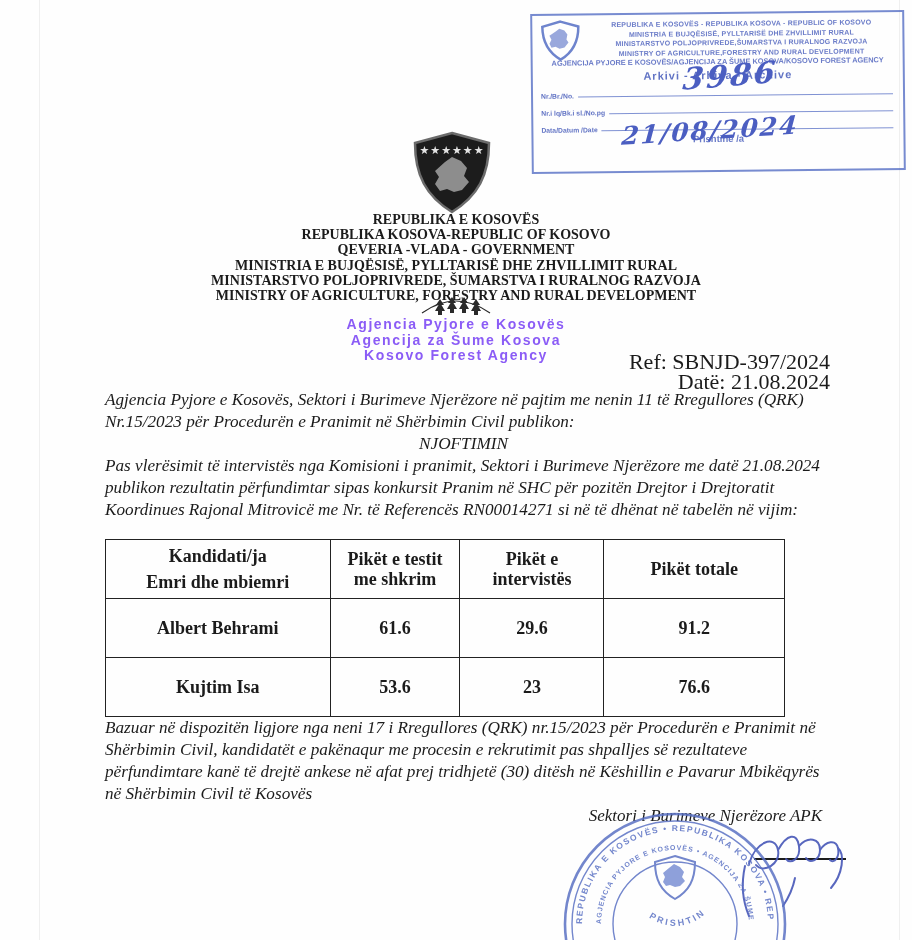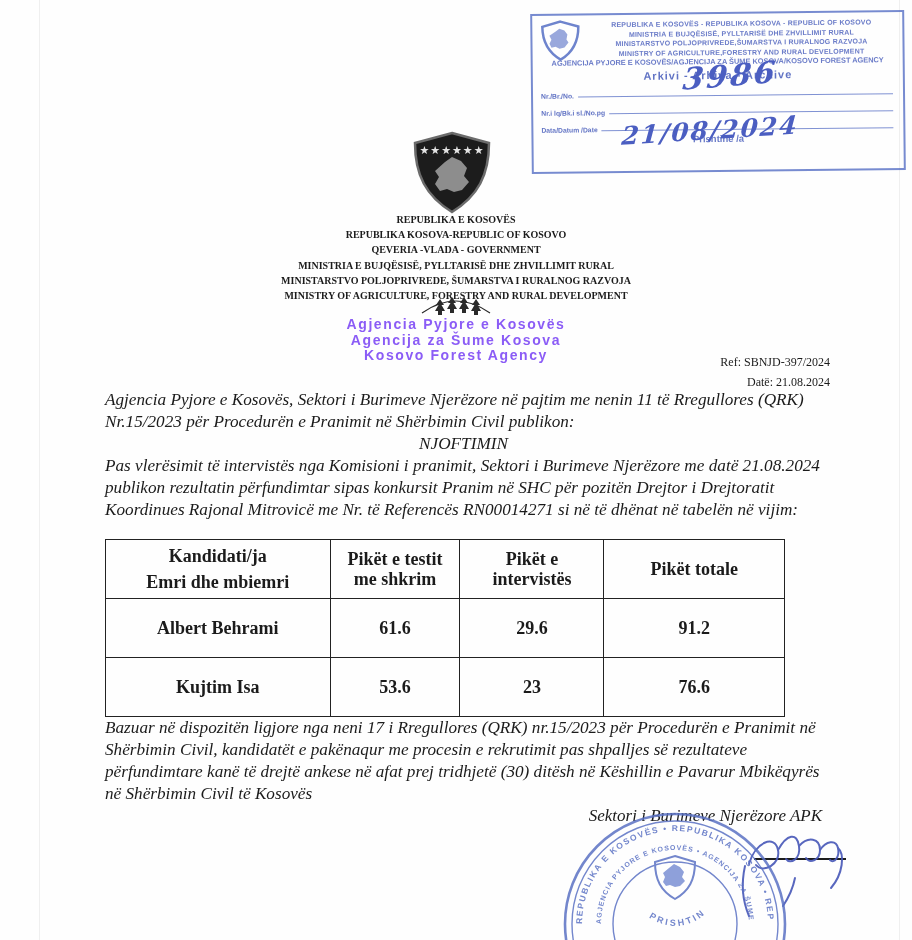--- a/index.html
+++ b/index.html
@@ -41,28 +41,28 @@
   .hand {
     position:absolute; color:#4b5ec1; font-family:"DejaVu Serif",serif;
     font-style:italic; font-weight:bold;
   }
   .hand-no   { left:150px; top:44px; font-size:30px; transform:rotate(-4deg) skewX(-10deg); letter-spacing:3px; }
   .hand-date { left:88px;  top:102px; font-size:25px; transform:rotate(-3deg) skewX(-8deg); letter-spacing:2px; }
 
   
   .emblem { position:absolute; left:407px; top:130px; }
   .gov-header { position:absolute; left:0; top:212px; width:912px; text-align:center; }
-  .gov-header div { font-weight:bold; font-size:10px; line-height:15.2px; }
+  .gov-header div { font-weight:bold; font-size:14px; line-height:15.2px; }
   .agency-block { position:absolute; left:0; top:293px; width:912px; text-align:center; }
   .agency-block .trees { display:block; margin:0 auto; }
   .agency-block div {
     font-family:"Liberation Sans","DejaVu Sans",sans-serif;
     font-weight:bold; font-size:14px; line-height:15.5px; letter-spacing:1.6px; color:#8b5cf6;
   }
-  .ref-block { position:absolute; right:82px; top:352px; text-align:right; font-size:12px; line-height:20px; }
+  .ref-block { position:absolute; right:82px; top:352px; text-align:right; font-size:22px; line-height:20px; }
 
   
   .doc-body { position:absolute; left:105px; top:389px; width:717px; font-size:17.2px; line-height:22px; }
   .doc-body p { margin:0;font-style:italic; }
   .notice-title { text-align:center; }
   .para2 { margin-top:0; }
 
   
   table.results {
     border-collapse:collapse; margin-top:18px; width:680px;

